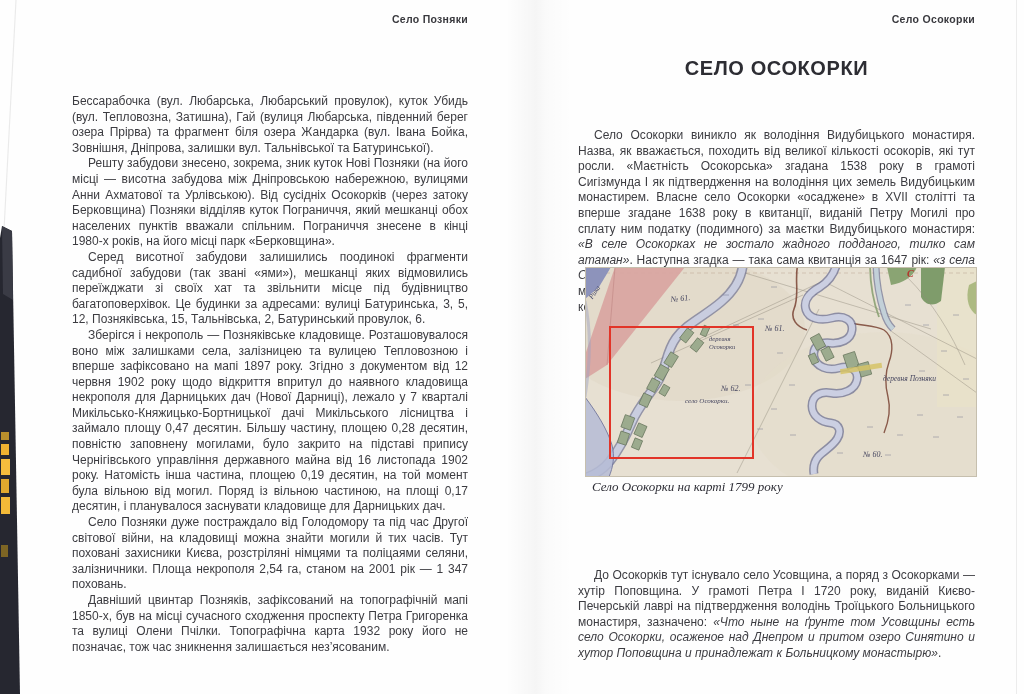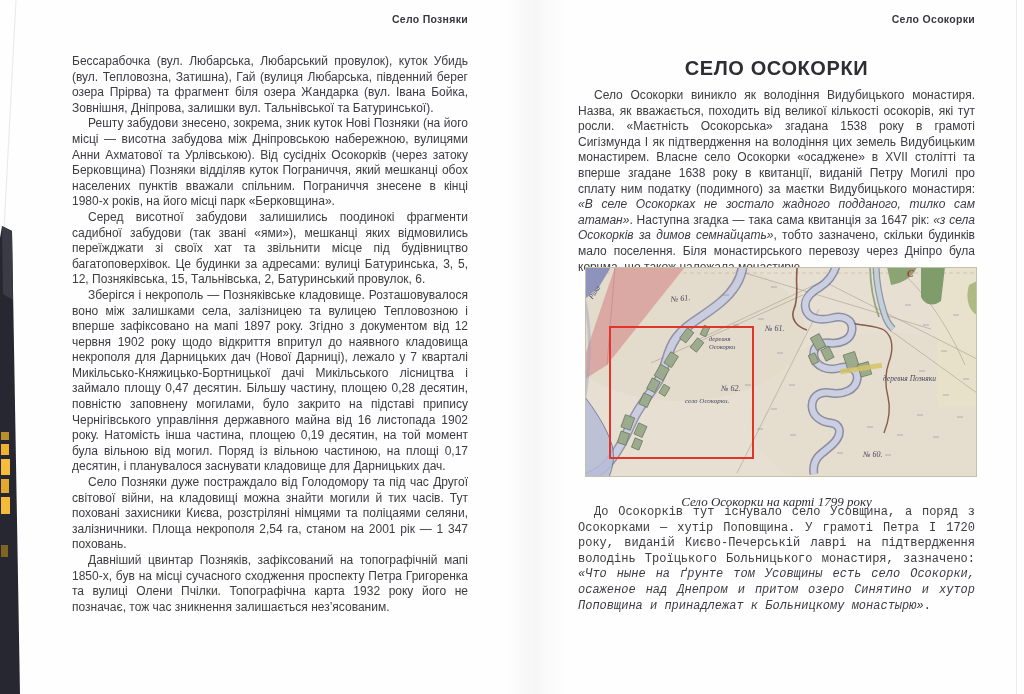--- a/index.html
+++ b/index.html
@@ -15,33 +15,34 @@
   }
   .rh-left{left:72px;width:396px;}
   .rh-right{left:578px;width:397px;}
   .chapter-title{
     position:absolute;left:578px;top:44px;width:397px;text-align:center;
     font-size:20px;font-weight:bold;letter-spacing:.6px;color:#2d2d33;
   }
   .text-col{
     position:absolute;font-size:12px;line-height:15.6px;text-align:justify;
     color:#3c3c41;
+    margin-top:40px;
   }
   .col-left{left:72px;top:54px;width:396px;}
   .col-right-intro{left:578px;top:88px;width:397px;}
-  .col-right-after{left:578px;top:505px;width:397px;font-family:Liberation Mono, monospace;}
+  .col-right-after{left:578px;top:528px;width:397px;}
   .para{margin:0;}
   .para.indent{text-indent:16px;}
   .para .i{font-style:italic;}
   .map-figure{position:absolute;left:585px;top:267px;width:392px;height:210px;}
   .map-figure svg{display:block;}
   .map-caption{
-    position:absolute;left:578px;top:479px;width:397px;text-align:center;
+    position:absolute;left:592px;top:479px;width:397px;text-align:left;
     font-family:"Liberation Serif",serif;font-style:italic;
-    font-size:13px;color:#2f2f37;margin-top:15px;
+    font-size:13px;color:#2f2f37;
   }
   .page-number{
     position:absolute;top:670px;text-align:center;font-size:11.5px;color:#4a4a4f;margin-top:44px;
   }
   .pn-left{left:72px;width:396px;}
   .pn-right{left:578px;width:397px;}
   .gutter-shadow{
     position:absolute;left:506px;top:0;width:66px;height:694px;pointer-events:none;
     background:linear-gradient(90deg,rgba(0,0,0,0) 0%,rgba(0,0,0,0.035) 45%,rgba(0,0,0,0.015) 60%,rgba(0,0,0,0) 100%);
   }

